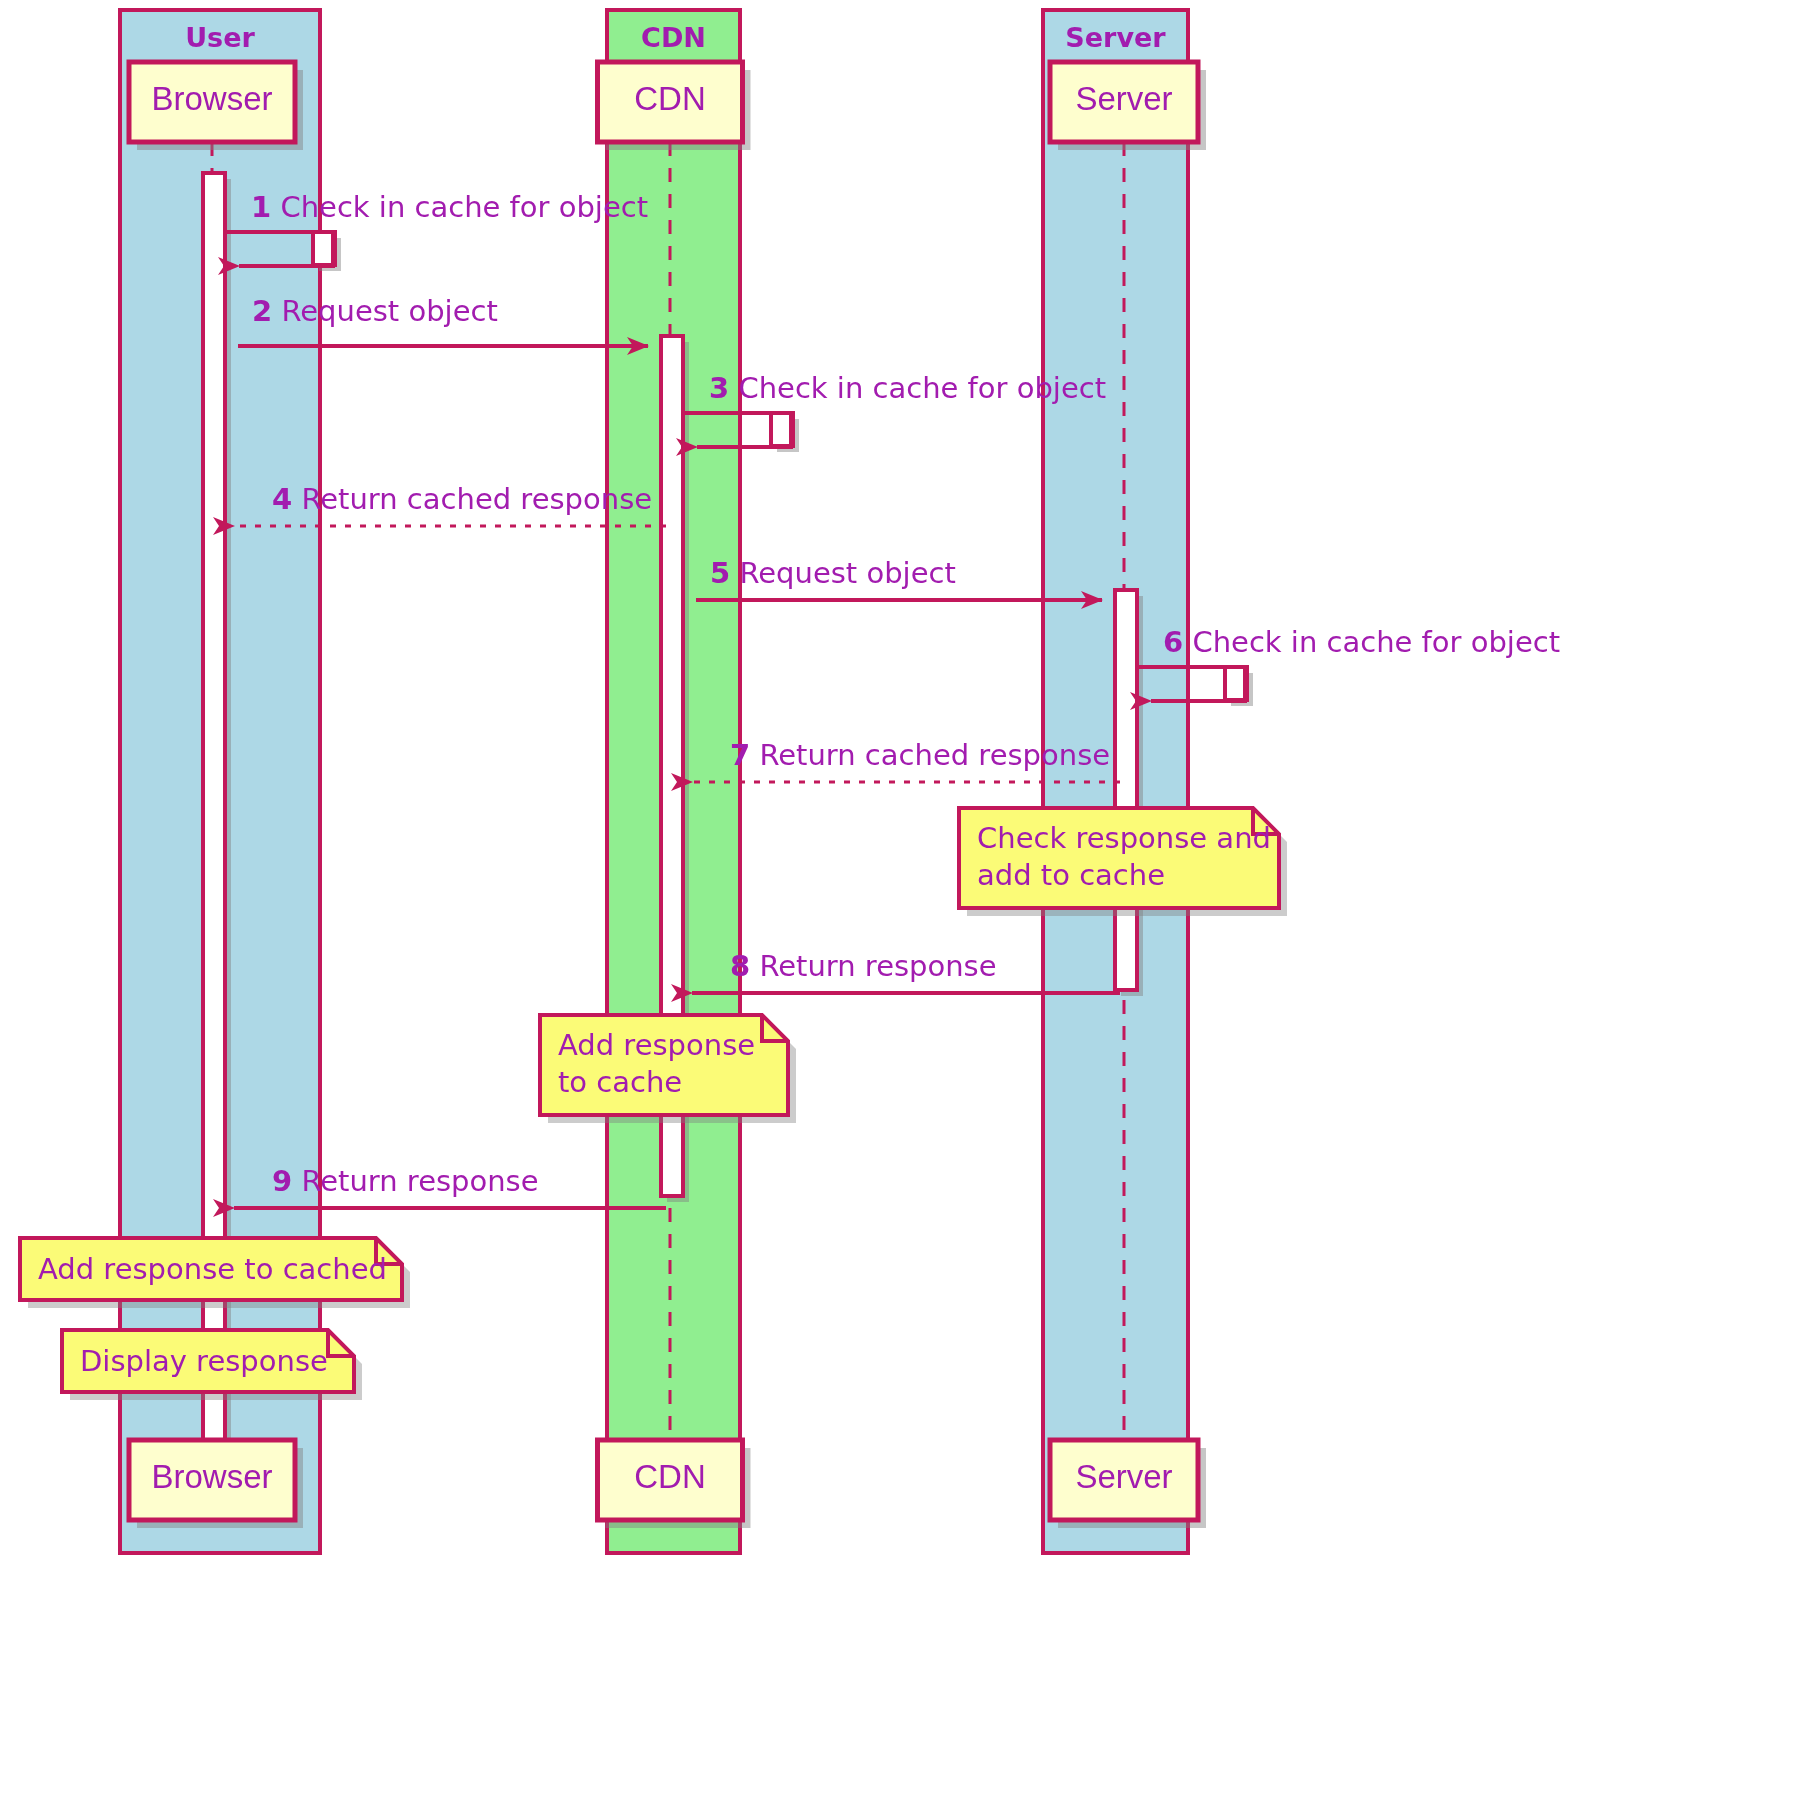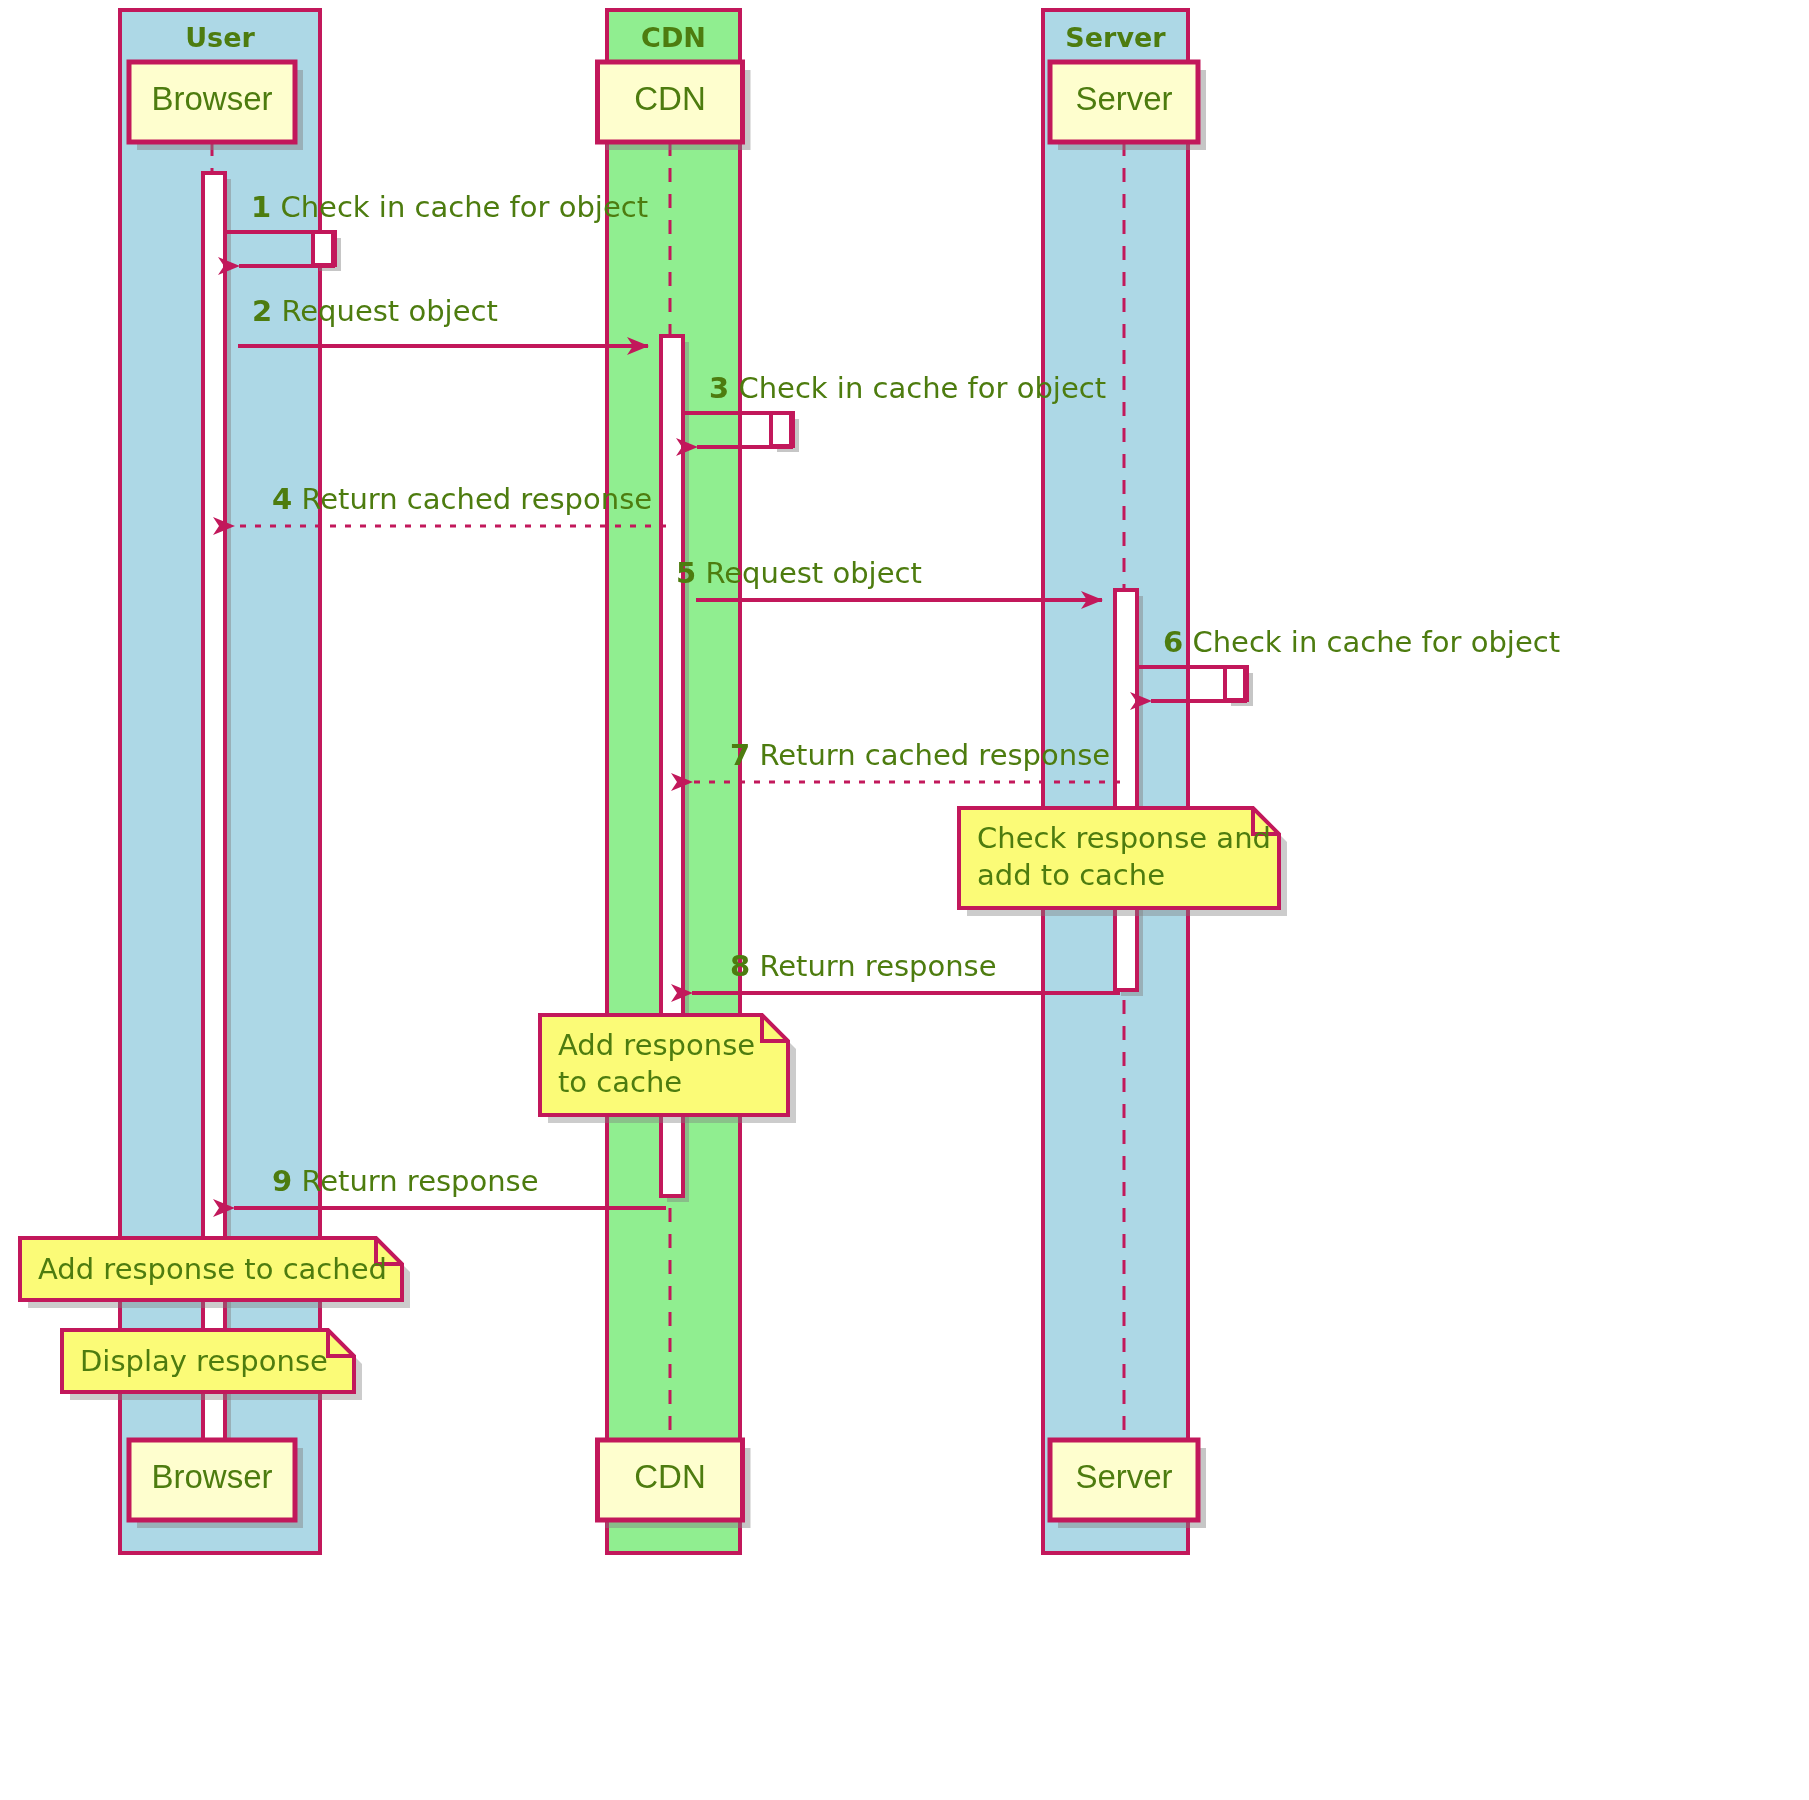--- a/index.html
+++ b/index.html
@@ -1,19 +1,19 @@
 <!DOCTYPE html>
 <html><head>
 <meta charset="utf-8">
 <style>
   html,body{margin:0;padding:0;background:#fff;}
   body{font-family:"DejaVu Sans",sans-serif;}
   #stage{position:relative;width:1809px;height:1800px;background:#fff;overflow:hidden;}
   #canvas{position:absolute;left:0;top:0;width:1809px;height:1800px;}
-  .lbl{position:absolute;white-space:pre;color:#4d7c0f;}
+  .lbl{position:absolute;white-space:pre;color:#a21caf;}
   .msg-lbl{font-size:29px;font-family:"DejaVu Sans",sans-serif;}
   .msg-num{font-weight:bold;}
   .box-title{font-size:27px;font-weight:bold;font-family:"DejaVu Sans",sans-serif;}
   .part-lbl{font-size:33px;font-family:Liberation Sans, sans-serif;}
   .note-lbl{font-size:29px;font-family:"DejaVu Sans",sans-serif;line-height:1.28;}
 </style>
 </head>
 <body>
 
 <div id="stage">
@@ -85,21 +85,21 @@
       <div class="lbl part-lbl" style="left: 129px; top: 80px; width: 166px; text-align: center;">Browser</div>
       <div class="lbl part-lbl" style="left: 129px; top: 1458px; width: 166px; text-align: center;">Browser</div>
       <div class="lbl part-lbl" style="left: 597.5px; top: 80px; width: 145px; text-align: center;">CDN</div>
       <div class="lbl part-lbl" style="left: 597.5px; top: 1458px; width: 145px; text-align: center;">CDN</div>
       <div class="lbl part-lbl" style="left: 1050px; top: 80px; width: 148px; text-align: center;">Server</div>
       <div class="lbl part-lbl" style="left: 1050px; top: 1458px; width: 148px; text-align: center;">Server</div>
       <div class="lbl msg-lbl" style="left: 251px; top: 190px;"><span class="msg-num">1</span><span> Check in cache for object</span></div>
       <div class="lbl msg-lbl" style="left: 252px; top: 294px;"><span class="msg-num">2</span><span> Request object</span></div>
       <div class="lbl msg-lbl" style="left: 709px; top: 371px;"><span class="msg-num">3</span><span> Check in cache for object</span></div>
       <div class="lbl msg-lbl" style="left: 272px; top: 482px;"><span class="msg-num">4</span><span> Return cached response</span></div>
-      <div class="lbl msg-lbl" style="left: 676px; top: 556px;"><span class="msg-num">5</span><span> Request object</span></div>
+      <div class="lbl msg-lbl" style="left: 710px; top: 556px;"><span class="msg-num">5</span><span> Request object</span></div>
       <div class="lbl msg-lbl" style="left: 1163px; top: 625px;"><span class="msg-num">6</span><span> Check in cache for object</span></div>
       <div class="lbl msg-lbl" style="left: 730px; top: 738px;"><span class="msg-num">7</span><span> Return cached response</span></div>
       <div class="lbl msg-lbl" style="left: 730px; top: 949px;"><span class="msg-num">8</span><span> Return response</span></div>
       <div class="lbl msg-lbl" style="left: 272px; top: 1164px;"><span class="msg-num">9</span><span> Return response</span></div>
       <div class="lbl note-lbl" style="left: 977px; top: 820px; width: 290px;"><div><div>Check response and</div><div>add to cache</div></div></div>
       <div class="lbl note-lbl" style="left: 558px; top: 1027px; width: 218px;"><div><div>Add response</div><div>to cache</div></div></div>
       <div class="lbl note-lbl" style="left: 38px; top: 1251px; width: 352px;"><div><div>Add response to cached</div></div></div>
       <div class="lbl note-lbl" style="left: 80px; top: 1343px; width: 262px;"><div><div>Display response</div></div></div>
     </div>
 </div>

